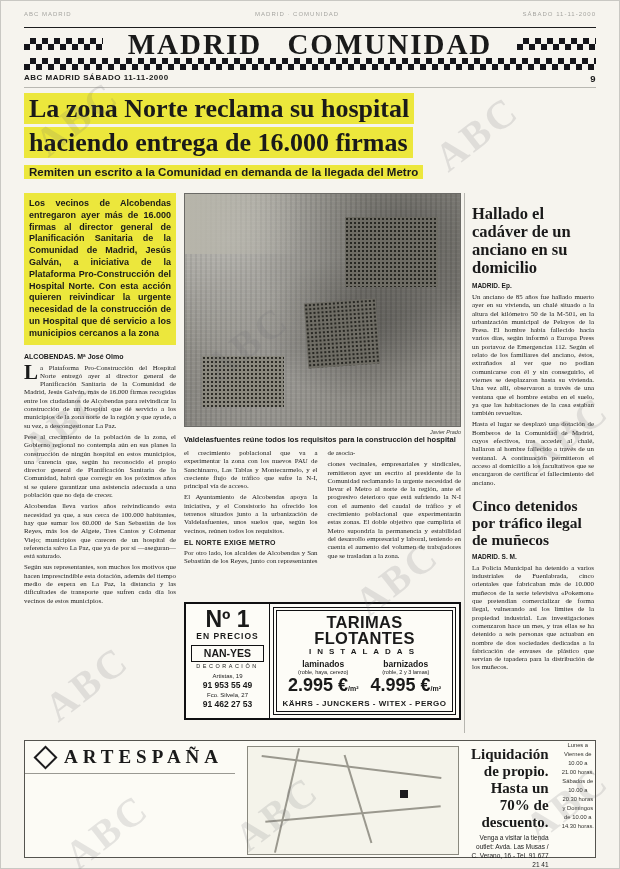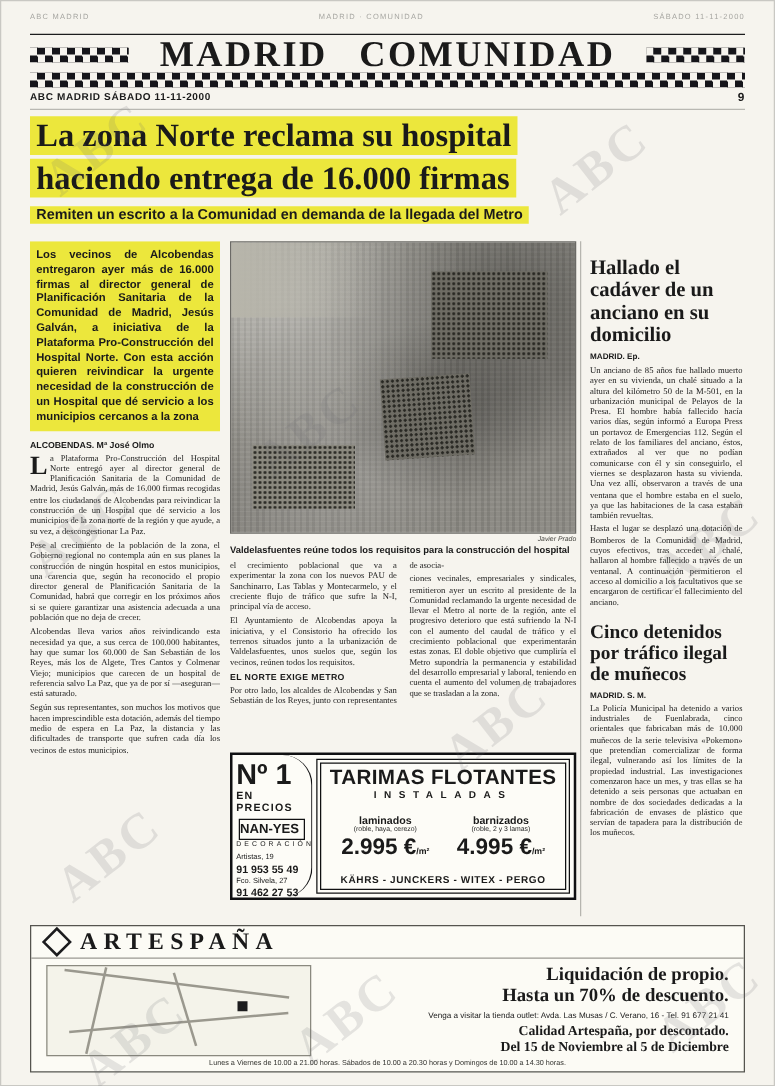--- a/index.html
+++ b/index.html
@@ -47,40 +47,40 @@
   .photo-caption{position:absolute;left:184px;top:435px;width:277px;font:bold 7.5px/9px "Liberation Sans",sans-serif;}
   .center-text{position:absolute;left:184px;top:449px;width:277px;height:147px;overflow:hidden;column-count:2;column-gap:10px;}
   .crosshead{font:bold 7px/9px "Liberation Sans",sans-serif;letter-spacing:.3px;margin:3px 0 2px;}
   .vrule{position:absolute;left:464px;top:193px;width:1px;height:540px;background:#b6b5af;}
   .col-right{position:absolute;left:472px;top:205px;width:122px;height:540px;overflow:hidden;}
   .rh{margin:0 0 4px;font:bold 16.5px/18px "Liberation Serif",serif;}
   .rh2{margin-top:10px;font-size:15.5px;line-height:17px;}
   .rb{font:bold 6.5px/9px "Liberation Sans",sans-serif;margin:2px 0 3px;}
   
   .ad-tarimas{position:absolute;left:184px;top:602px;width:277px;height:118px;border:2px solid #101012;box-sizing:border-box;background:#fdfcf7;display:flex;z-index:2;}
-  .tz-left{width:64px;border-right:1.5px solid #101012;padding:4px 3px;box-sizing:border-box;border-radius:24px;}
+  .tz-left{width:84px;border-right:1.5px solid #101012;padding:4px 3px;box-sizing:border-box;text-align:center;}
   .tz-no1{font:bold 23px/22px "Liberation Sans",sans-serif;}
   .tz-ep{font:bold 8.5px/10px "Liberation Sans",sans-serif;letter-spacing:1px;margin-top:1px;}
   .tz-brand{border:1.5px solid #101012;margin:4px 2px 1px;padding:2px 0;font:bold 10.5px/11px "Liberation Sans",sans-serif;}
   .tz-decor{font-size:5.5px;letter-spacing:2.5px;margin-bottom:4px;}
   .tz-addr{font-size:6px;line-height:7px;margin-top:2px;}
   .tz-phone{font:bold 8.5px/10px "Liberation Sans",sans-serif;}
   .tz-right{flex:1;padding:3px;box-sizing:border-box;}
   .tar-box{border:4px double #101012;height:100%;box-sizing:border-box;padding:3px 5px;text-align:center;display:flex;flex-direction:column;justify-content:space-between;}
   .tar-title{font:bold 16.5px/16px "Liberation Sans",sans-serif;letter-spacing:.3px;}
   .tar-sub{font:bold 8px/9px "Liberation Sans",sans-serif;letter-spacing:6px;margin-top:1px;}
   .tar-cols{display:flex;margin-top:2px;}
   .tar-col{flex:1;}
   .tc-label{font:bold 8.5px/9px "Liberation Sans",sans-serif;}
   .tc-sub{font-size:5.5px;line-height:6.5px;color:#222;}
   .tc-price{font:bold 18px/19px "Liberation Sans",sans-serif;}
   .tc-unit{font:bold 7px/8px "Liberation Sans",sans-serif;vertical-align:baseline;}
   .tar-brands{font:bold 8px/9px "Liberation Sans",sans-serif;letter-spacing:.5px;margin-top:2px;}
   
-  .ad-arte{position:absolute;left:24px;top:740px;width:572px;height:118px;border:1px solid #55544f;box-sizing:border-box;background:#fcfbf5;z-index:2;display:flex;flex-direction:column;}
+  .ad-arte{position:absolute;left:24px;top:740px;width:572px;height:118px;border:1px solid #55544f;box-sizing:border-box;background:#fcfbf5;z-index:2;display:flex;flex-direction:row;}
   .arte-head{height:32px;display:flex;align-items:center;justify-content:space-between;padding:0 12px;border-bottom:1px solid #9a9992;}
   .arte-logo{display:flex;align-items:center;}
   .logo-mark{width:13px;height:13px;border:2.5px solid #1c1c1e;transform:rotate(45deg);margin-right:10px;}
   .arte-name{font:bold 19px/20px "Liberation Serif",serif;letter-spacing:5px;}
   .arte-title{font:bold 24px/24px "Liberation Serif",serif;}
   .arte-body{flex:1;display:flex;gap:12px;padding:5px 12px 2px;}
   .map{position:relative;width:212px;border:1px solid #8a897f;background:#f4f3ea;box-sizing:border-box;}
   .ml{position:absolute;background:#9a988e;}
   .ml1{left:6%;top:18%;width:86%;height:2px;transform:rotate(7deg);}
   .ml2{left:18%;top:0;width:2px;height:100%;transform:rotate(13deg);}

